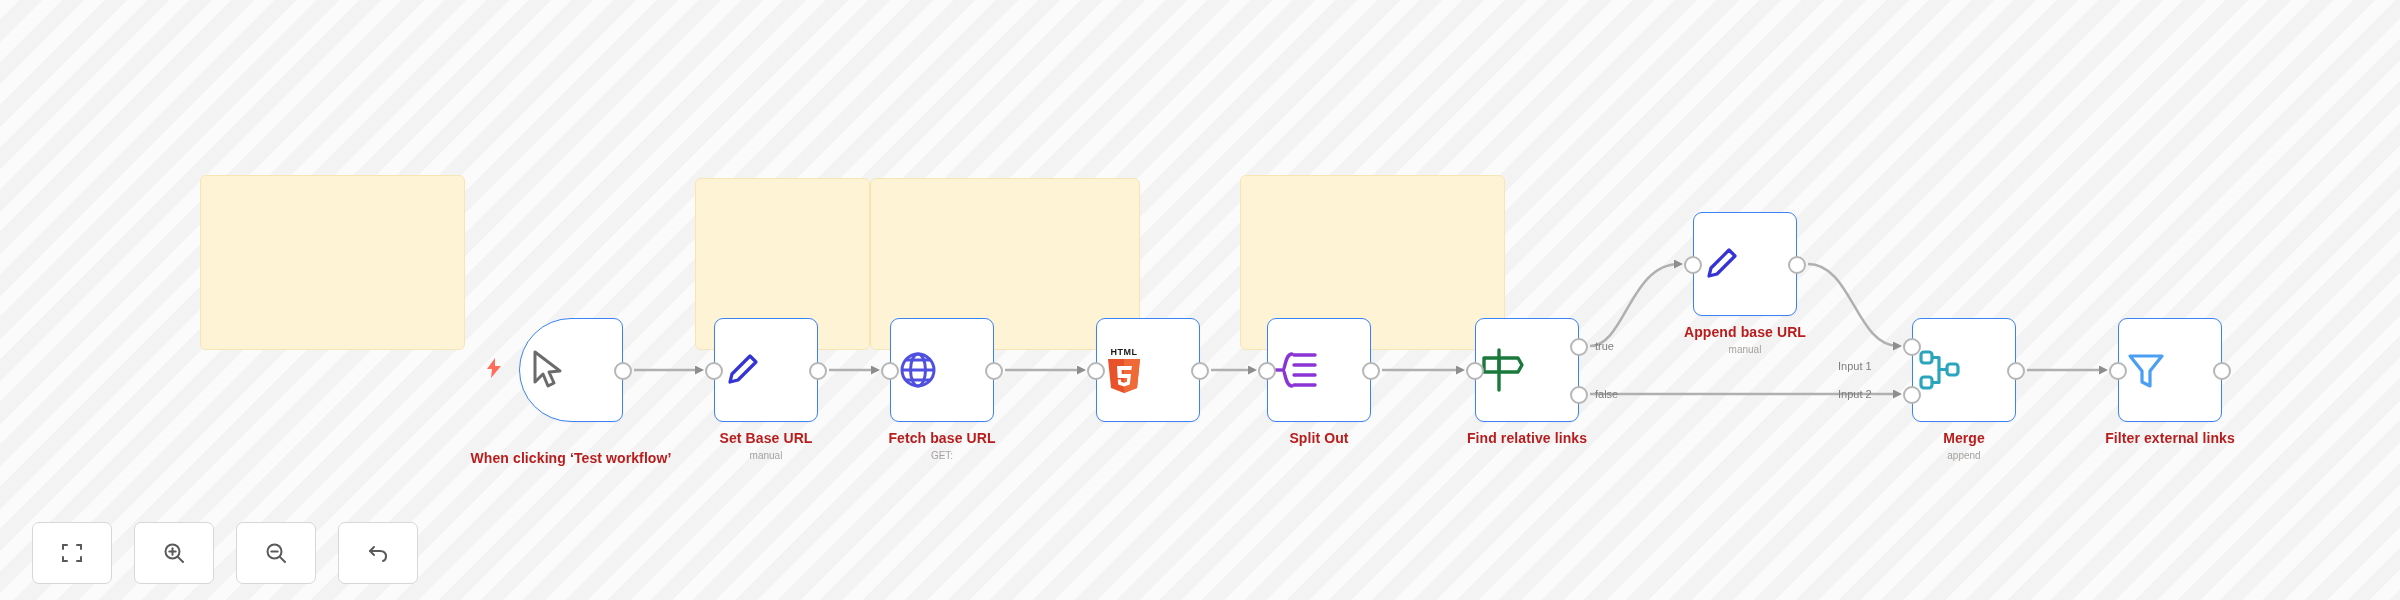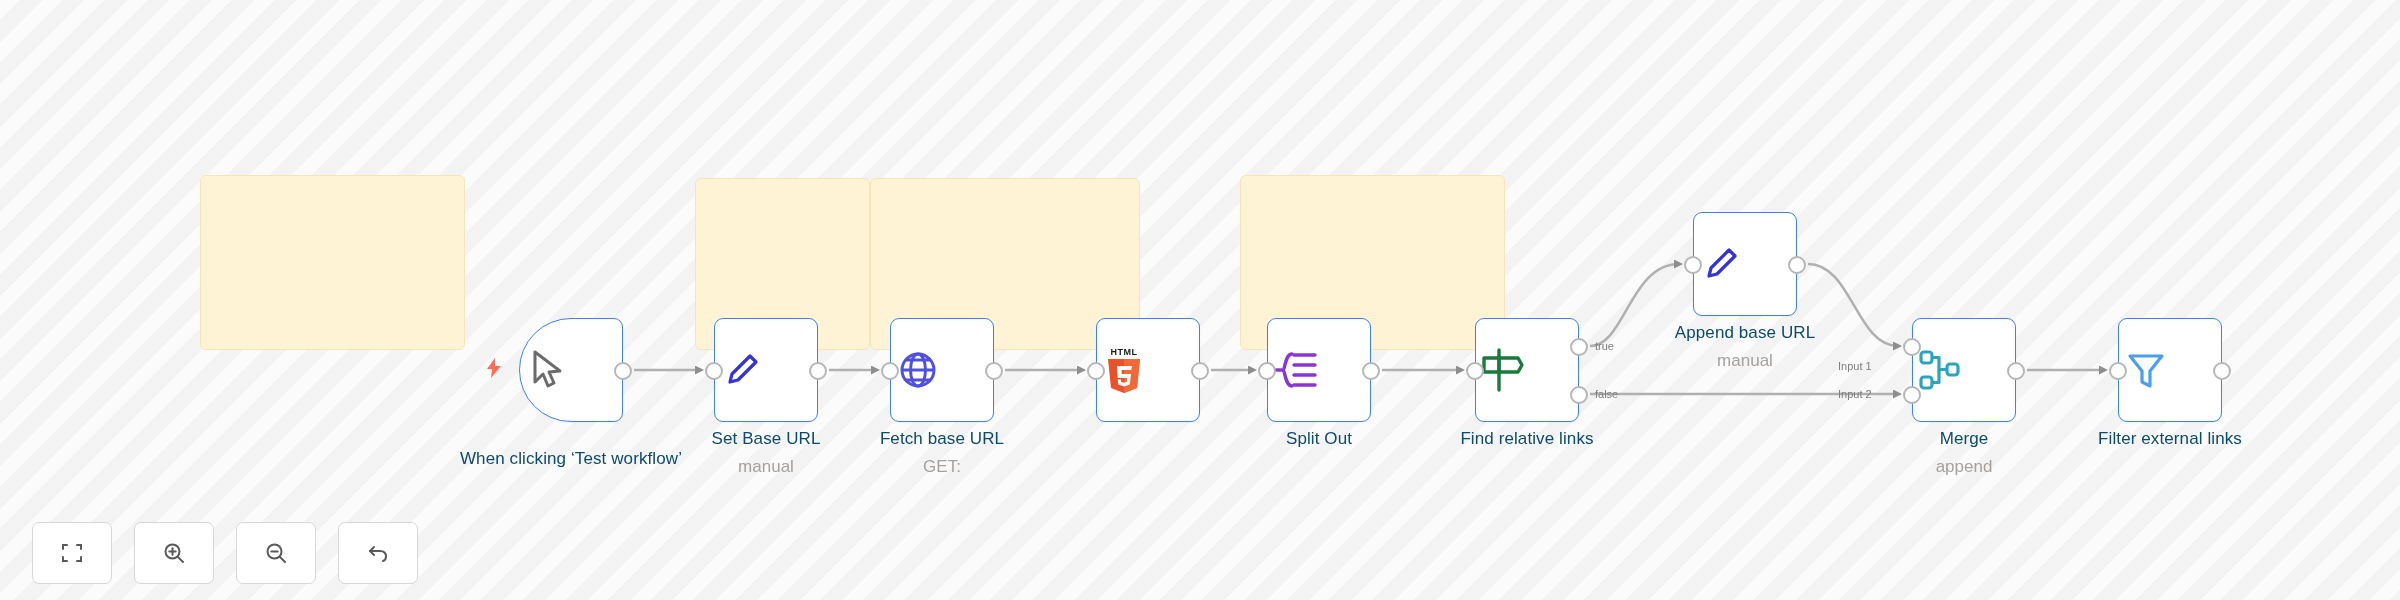--- a/index.html
+++ b/index.html
@@ -95,32 +95,32 @@
   .port.in-1 { left: -10px; top: 19px; }
   .port.in-2 { left: -10px; top: 67px; }
 
   
   .caption {
     position: absolute;
     text-align: center;
     pointer-events: none;
   }
   .caption .title {
-    font-size: 17px;
-    font-weight: 400;
-    color: #0c4a6e;
+    font-size: 14px;
+    font-weight: 700;
+    color: #b91c1c;
     line-height: 17px;
     letter-spacing: 0.1px;
   }
   .caption .subtitle {
-    font-size: 17px;
+    font-size: 10px;
     font-weight: 400;
     color: #a5a19e;
     line-height: 15px;
-    margin-top: 12px;
+    margin-top: 1px;
   }
 
   
   .portlabel {
     position: absolute;
     font-size: 11px;
     color: #7d7d7d;
     white-space: nowrap;
   }
 

